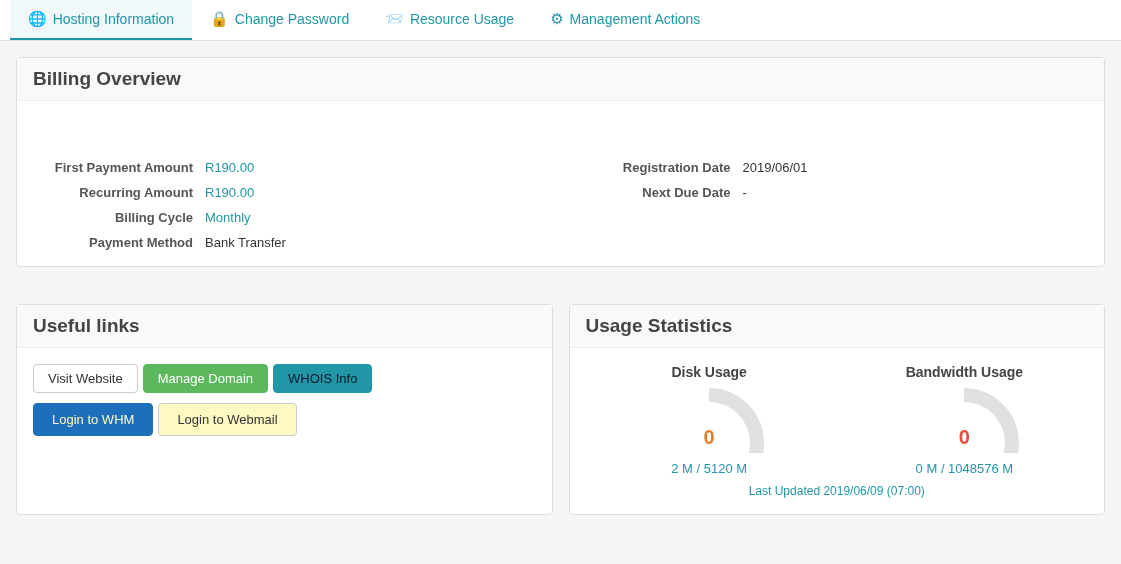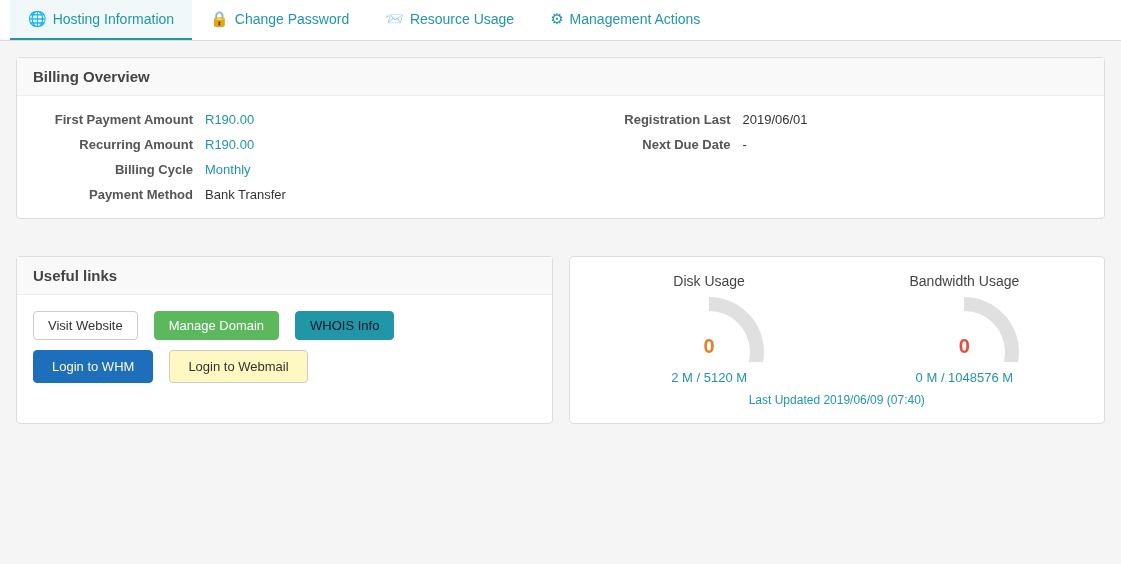--- a/index.html
+++ b/index.html
@@ -38,35 +38,36 @@
     }
 
     .card {
       background: #fff;
       border: 1px solid #ddd;
       border-radius: 4px;
       margin-bottom: 16px;
     }
     .card-header {
       padding: 10px 16px;
-      font-size: 15px;
+      font-size: 19px;
       font-weight: bold;
       color: #444;
       border-bottom: 1px solid #eee;
       background: #f9f9f9;
     }
     .card-body {
       padding: 16px;
     }
 
     
     .billing-grid {
       display: grid;
       grid-template-columns: 1fr 1fr;
       gap: 8px 20px;
+      margin-top: 43px;
     }
     .billing-left, .billing-right {
       display: flex;
       flex-direction: column;
       gap: 10px;
     }
     .billing-row {
       display: flex;
       align-items: baseline;
       gap: 12px;
@@ -95,21 +96,21 @@
     
     .useful-links-body {
       display: flex;
       flex-direction: column;
       align-items: flex-start;
       gap: 10px;
       padding: 16px;
     }
     .btn-row {
       display: flex;
-      gap: 16px;
+      gap: 5px;
       flex-wrap: wrap;
     }
     .btn {
       padding: 6px 14px;
       border-radius: 4px;
       font-size: 13px;
       cursor: pointer;
       border: 1px solid #ccc;
       background: #fff;
       color: #333;
@@ -146,21 +147,21 @@
       grid-template-columns: 1fr 1fr;
       gap: 8px;
     }
     .usage-col {
       display: flex;
       flex-direction: column;
       align-items: center;
       gap: 8px;
     }
     .usage-col-header {
-      font-weight: normal;
+      font-weight: bold;
       color: #444;
       font-size: 14px;
     }
     
     .gauge-container {
       position: relative;
       width: 110px;
       height: 65px;
       overflow: hidden;
     }
@@ -239,21 +240,21 @@
             <span class="billing-label">Billing Cycle</span>
             <span class="billing-value">Monthly</span>
           </div>
           <div class="billing-row">
             <span class="billing-label">Payment Method</span>
             <span class="billing-value dark">Bank Transfer</span>
           </div>
         </div>
         <div class="billing-right">
           <div class="billing-row">
-            <span class="billing-label">Registration Last</span>
+            <span class="billing-label">Registration Date</span>
             <span class="billing-value dark">2019/06/01</span>
           </div>
           <div class="billing-row">
             <span class="billing-label">Next Due Date</span>
             <span class="billing-value dark">-</span>
           </div>
         </div>
       </div>
     </div>
   </div>
@@ -269,20 +270,21 @@
           <button class="btn btn-teal">WHOIS Info</button>
         </div>
         <div class="btn-row">
           <button class="btn btn-blue-solid">Login to WHM</button>
           <button class="btn btn-outline">Login to Webmail</button>
         </div>
       </div>
     </div>
 
     <div class="card">
+      <div class="card-header">Usage Statistics</div>
       <div class="usage-body">
         <div class="usage-cols">
 
           <div class="usage-col">
             <span class="usage-col-header">Disk Usage</span>
             <div class="gauge-container">
               <div class="gauge-bg"></div>
               <span class="gauge-value orange">0</span>
             </div>
             <span class="usage-stat">2 M / 5120 M</span>
@@ -291,18 +293,18 @@
           <div class="usage-col">
             <span class="usage-col-header">Bandwidth Usage</span>
             <div class="gauge-container">
               <div class="gauge-bg"></div>
               <span class="gauge-value red">0</span>
             </div>
             <span class="usage-stat">0 M / 1048576 M</span>
           </div>
 
         </div>
-        <div class="usage-updated">Last Updated 2019/06/09 (07:40)</div>
+        <div class="usage-updated">Last Updated 2019/06/09 (07:00)</div>
       </div>
     </div>
 
   </div>
 </div>
 
 </body></html>

